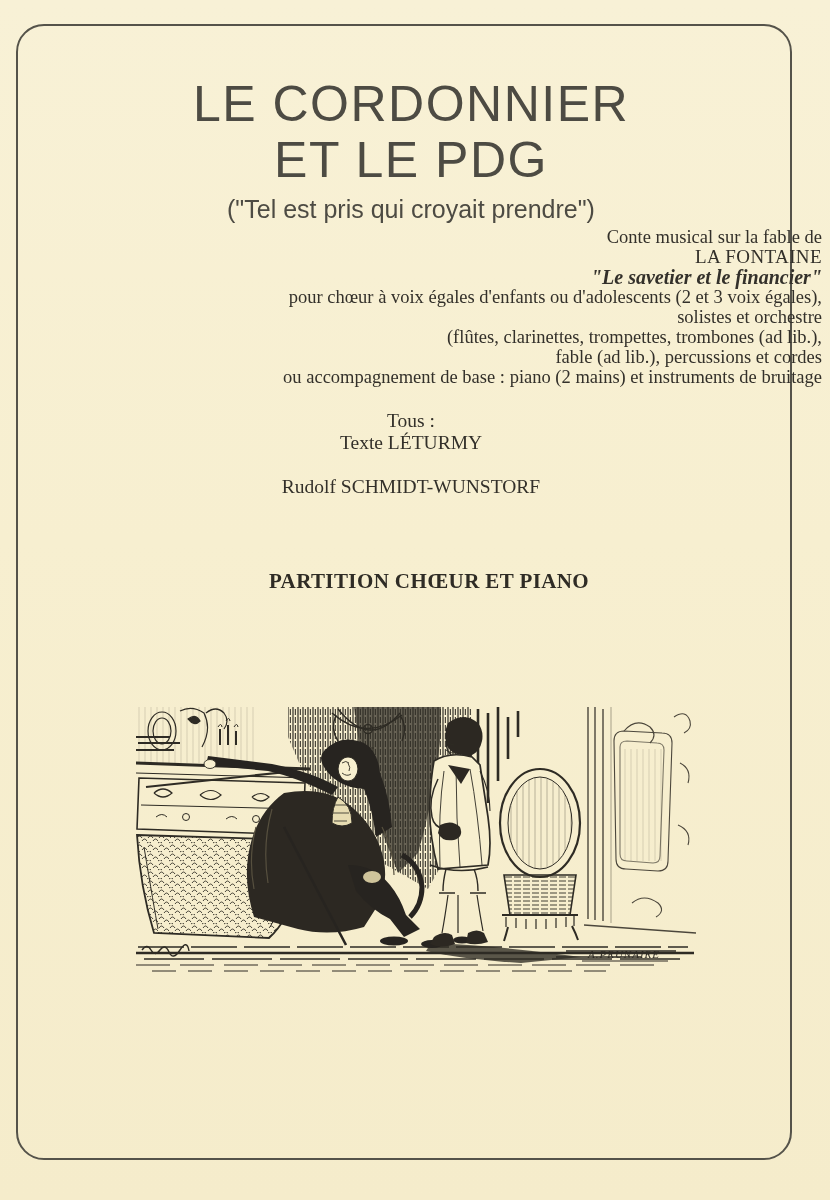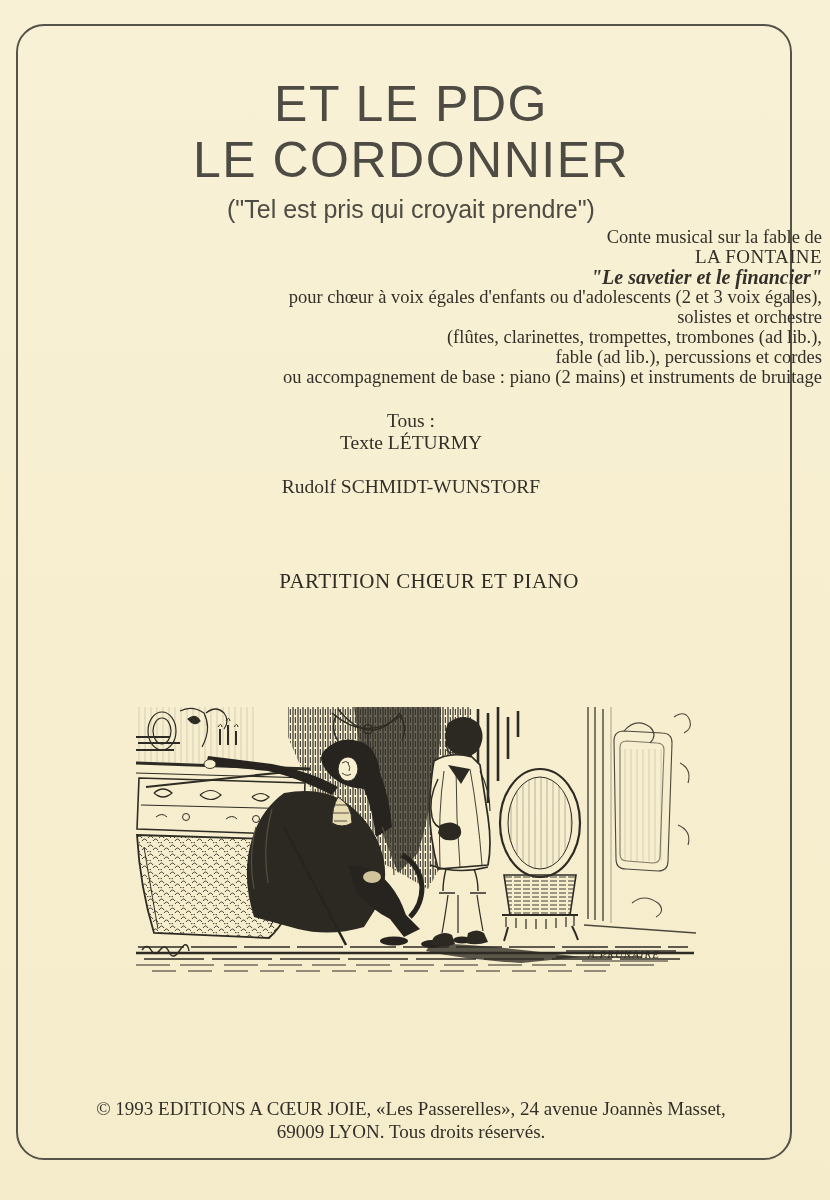--- a/index.html
+++ b/index.html
@@ -23,35 +23,35 @@
     font-size:25px;line-height:30px;color:#4d4b43;margin-top:6px;
   }
   
   .desc{font-size:18.5px;line-height:20px;color:#33302a;text-align:right;}
   .desc .fontaine{font-size:19px;letter-spacing:.4px;}
   .desc .savetier{font-size:20px;font-weight:bold;font-style:italic;}
   
   .credit{font-size:19.5px;line-height:21.5px;color:#33302a;}
   .credit-group{margin-bottom:23px;}
   
-  .edition{font-size:21px;font-weight:normal;letter-spacing:.4px;color:#2f2c25;margin-left:36px;}
+  .edition{font-size:21px;font-weight:bold;letter-spacing:.4px;color:#2f2c25;margin-left:36px;}
   
   .footer{font-size:19px;line-height:22.5px;color:#33302a;}
   .illustration{position:absolute;left:136px;top:707px;width:560px;height:272px;}
 </style>
 </head>
 <body>
 
 <div class="page">
 
   <div class="frame"></div>
 
   <div class="center" style="top:76px;">
+    <div class="title-line">LE CORDONNIER</div>
     <div class="title-line">ET LE PDG</div>
-    <div class="title-line">LE CORDONNIER</div>
     <div class="subtitle">("Tel est pris qui croyait prendre")</div>
   </div>
 
   <div class="center desc" style="top:227px;">
     <div>Conte musical sur la fable de</div>
     <div class="fontaine">LA FONTAINE</div>
     <div class="savetier">"Le savetier et le financier"</div>
     <div>pour chœur à voix égales d'enfants ou d'adolescents (2 et 3 voix égales),</div>
     <div>solistes et orchestre</div>
     <div>(flûtes, clarinettes, trompettes, trombones (ad lib.),</div>
@@ -198,18 +198,14 @@
       <path d="M475 0V216" stroke-width="0.8" opacity="0.6"></path>
     </g>
 
     <path d="M6 243q5-7 9 0t9 0t9 2t11-2t9 1" stroke="#2e2b24" fill="none" stroke-width="1.4"></path>
     <g>
       <text x="452" y="251" font-family="'Liberation Serif',serif" font-style="italic" font-size="11" letter-spacing="1" fill="#2e2b24">A.PRUNAIRE</text>
       <path d="M446 254H532" stroke="#2e2b24" stroke-width="1.2"></path>
     </g>
   </svg>
 
-  <div class="center footer" style="top:1098px;">
-    <div>© 1993 EDITIONS A CŒUR JOIE, «Les Passerelles», 24 avenue Joannès Masset,</div>
-    <div>69009 LYON. Tous droits réservés.</div>
-  </div>
 
 </div>
 
 </body></html>

